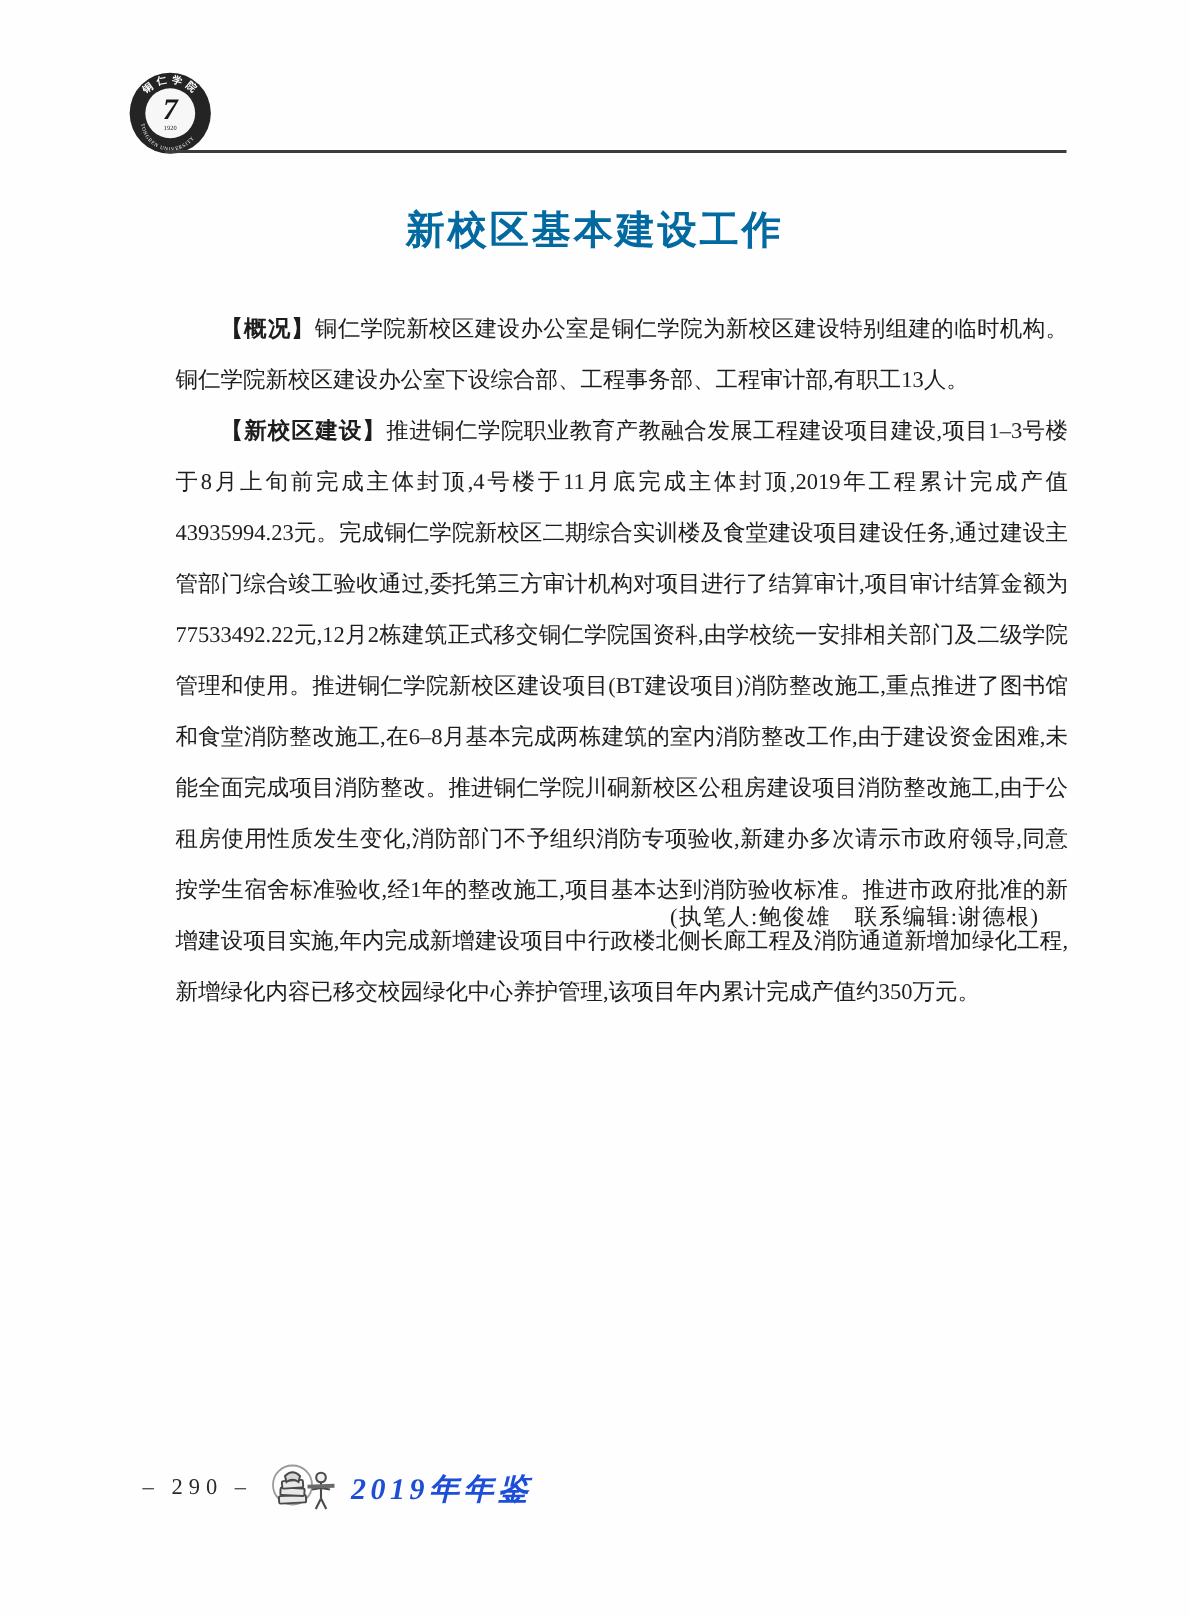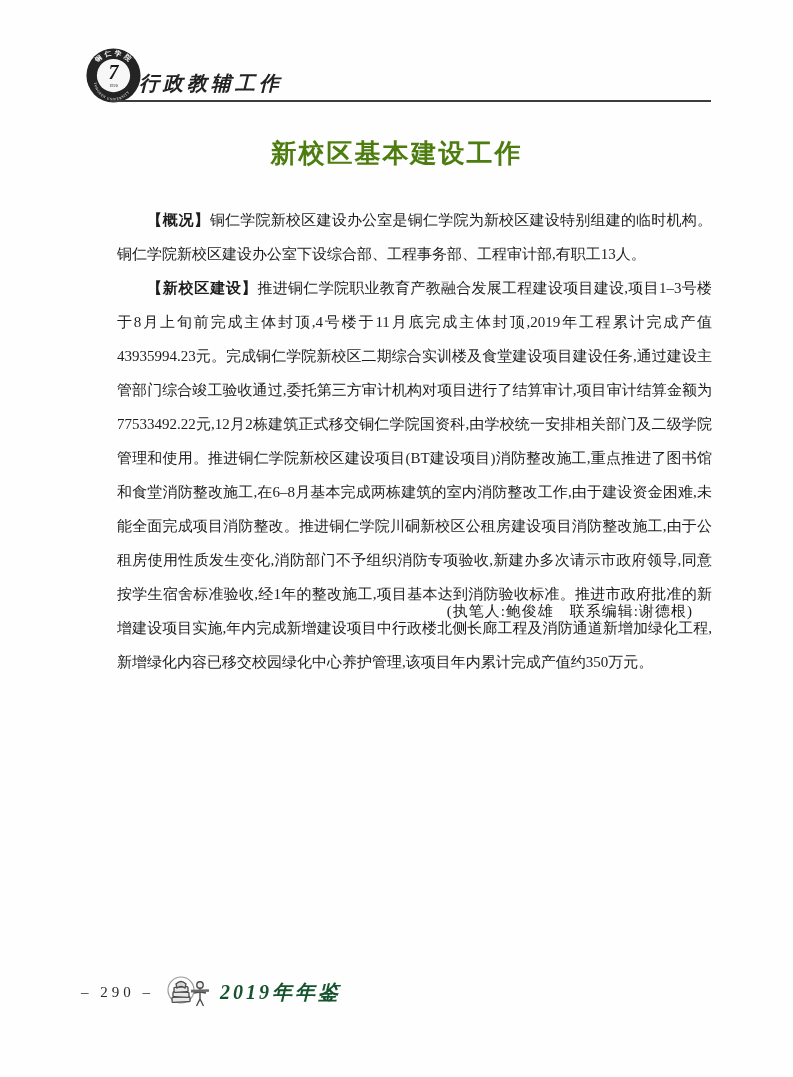--- a/index.html
+++ b/index.html
@@ -30,21 +30,21 @@
   .header-rule {
     position: absolute; left: 110px; top: 100px;
     width: 601px; height: 2px; background: var(--rule);
   }
 
   
   .title {
     position: absolute; left: 0; top: 136px; width: 100%;
     text-align: center;
     font-size: 26px; font-weight: 700; letter-spacing: 2px;
-    color: #4d7c0f;
+    color: #0369a1;
   }
 
   
   .body-text {
     position: absolute; left: 85px; top: 203px; width: 627px;
     font-size: 15px; line-height: 34px;
     text-align: justify;
   }
   .para { text-indent: 2em; margin-left: 32px; }
   .para .tag {
@@ -55,32 +55,32 @@
 
   
   .byline {
     position: absolute; left: 85px; top: 602px; width: 608px;
     text-align: right;
     font-size: 15px; letter-spacing: 1px;
   }
 
   
   .footer {
-    position: absolute; left: 81px; top: 972px;
+    position: absolute; left: 95px; top: 972px;
     display: flex; align-items: center;
   }
   .page-number {
     font-size: 15px; letter-spacing: 4px; color: #2a2a2a;
     margin-right: 10px; line-height: 40px;
   }
   .mascot { width: 48px; height: 40px; display: inline-block; }
   .yearbook-label {
     margin-left: 8px;
     font-size: 20px; font-weight: 700; font-style: italic;
-    letter-spacing: 3px; color: #14532d;
+    letter-spacing: 3px; color: #1d4ed8;
   }
 </style>
 </head>
 <body>
 
 <div class="page">
 
   <div class="seal">
     <svg viewBox="0 0 60 60" width="57" height="57" aria-hidden="true">
       <defs>
@@ -92,21 +92,20 @@
       <text font-size="7" fill="#ffffff" font-weight="bold" letter-spacing="3">
         <textPath href="#arcTop" startOffset="26%">铜仁学院</textPath>
       </text>
       <text font-size="3.6" fill="#ffffff" letter-spacing="0.6">
         <textPath href="#arcBottom" startOffset="12%">TONGREN UNIVERSITY</textPath>
       </text>
       <text x="30" y="34" font-size="21" font-weight="bold" font-style="italic" text-anchor="middle" fill="#1a1a1a">7</text>
       <text x="30" y="42" font-size="4.5" text-anchor="middle" fill="#1a1a1a">1920</text>
     </svg>
   </div>
-  <div class="section-label">行政教辅工作</div>
   <div class="header-rule"></div>
 
   <h1 class="title">新校区基本建设工作</h1>
 
   <main class="body-text">
     <p class="para"><span class="tag">【概况】</span><span>铜仁学院新校区建设办公室是铜仁学院为新校区建设特别组建的临时机构。铜仁学院新校区建设办公室下设综合部、工程事务部、工程审计部,有职工13人。</span></p>
     <p class="para"><span class="tag">【新校区建设】</span><span>推进铜仁学院职业教育产教融合发展工程建设项目建设,项目1–3号楼于8月上旬前完成主体封顶,4号楼于11月底完成主体封顶,2019年工程累计完成产值43935994.23元。完成铜仁学院新校区二期综合实训楼及食堂建设项目建设任务,通过建设主管部门综合竣工验收通过,委托第三方审计机构对项目进行了结算审计,项目审计结算金额为77533492.22元,12月2栋建筑正式移交铜仁学院国资科,由学校统一安排相关部门及二级学院管理和使用。推进铜仁学院新校区建设项目(BT建设项目)消防整改施工,重点推进了图书馆和食堂消防整改施工,在6–8月基本完成两栋建筑的室内消防整改工作,由于建设资金困难,未能全面完成项目消防整改。推进铜仁学院川硐新校区公租房建设项目消防整改施工,由于公租房使用性质发生变化,消防部门不予组织消防专项验收,新建办多次请示市政府领导,同意按学生宿舍标准验收,经1年的整改施工,项目基本达到消防验收标准。推进市政府批准的新增建设项目实施,年内完成新增建设项目中行政楼北侧长廊工程及消防通道新增加绿化工程,新增绿化内容已移交校园绿化中心养护管理,该项目年内累计完成产值约350万元。</span></p>
   </main>
 
   <div class="byline">(执笔人:鲍俊雄　联系编辑:谢德根)</div>

